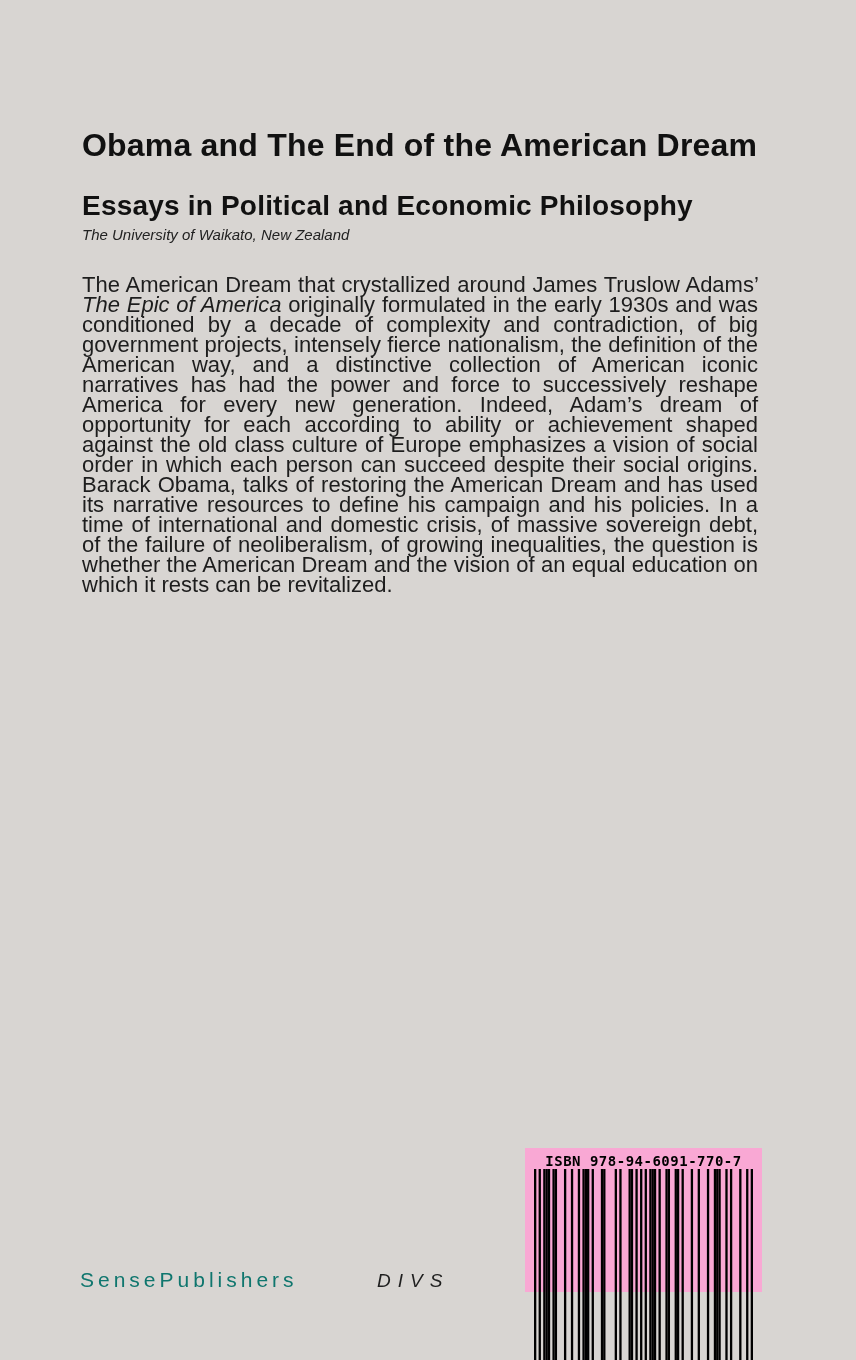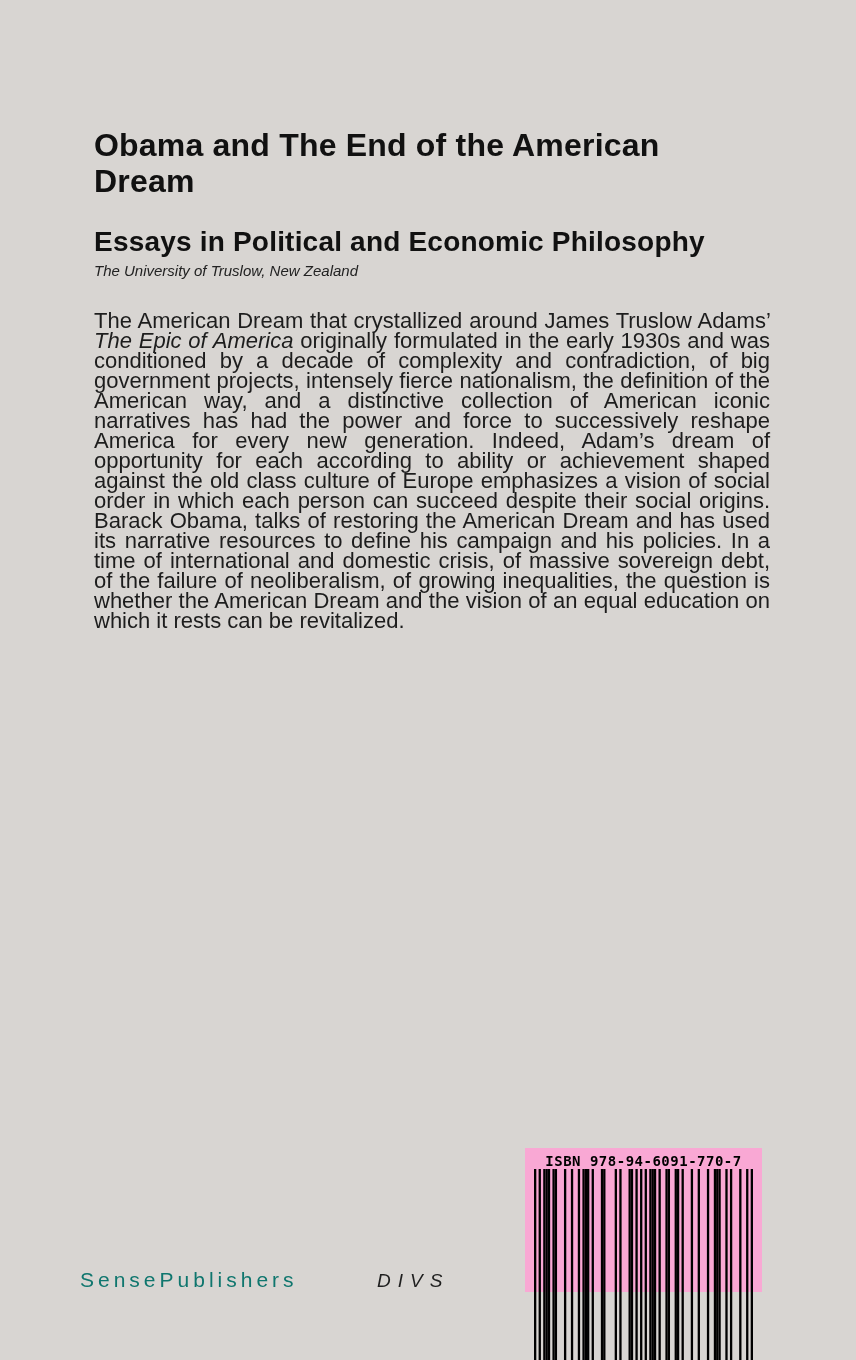--- a/index.html
+++ b/index.html
@@ -7,21 +7,20 @@
   body {
     font-family: "Liberation Sans", "DejaVu Sans", sans-serif;
     background: #b9b6b3;
   }
   .cover {
     position: relative;
     width: 856px;
     height: 1360px;
     background: #d8d5d2;
     overflow: hidden;
-    padding-left: 12px;
   }
   .content {
     padding: 128px 98px 0 82px;
     color: #1c1c1c;
   }
   .title {
     font-size: 32px;
     font-weight: bold;
     line-height: 1.12;
     color: #111;
@@ -109,21 +108,21 @@
 <body>
 
 <div class="cover">
 
   <div class="content">
     <h1 class="title">Obama and The End of the American Dream</h1>
 
     <h2 class="subtitle">Essays in Political and Economic Philosophy</h2>
 
 
-    <div class="affiliation">The University of Truslow, New Zealand</div>
+    <div class="affiliation">The University of Waikato, New Zealand</div>
 
     <p class="blurb">
       <span>The American Dream that crystallized around James Truslow Adams’ </span><em>The Epic of America</em><span> originally formulated in the early 1930s and was conditioned by a decade of complexity and contradiction, of big government projects, intensely fierce nationalism, the definition of the American way, and a distinctive collection of American iconic narratives has had the power and force to successively reshape America for every new generation. Indeed, Adam’s dream of opportunity for each according to ability or achievement shaped against the old class culture of Europe emphasizes a vision of social order in which each person can succeed despite their social origins. Barack Obama, talks of restoring the American Dream and has used its narrative resources to define his campaign and his policies. In a time of international and domestic crisis, of massive sovereign debt, of the failure of neoliberalism, of growing inequalities, the question is whether the American Dream and the vision of an equal education on which it rests can be revitalized.</span>
     </p>
   </div>
 
   <div class="barcode-box">
     <div class="isbn-label">ISBN 978-94-6091-770-7</div>
     <div class="bars-wrap">
       <svg preserveAspectRatio="none" xmlns="http://www.w3.org/2000/svg" viewBox="0 0 95 100">

